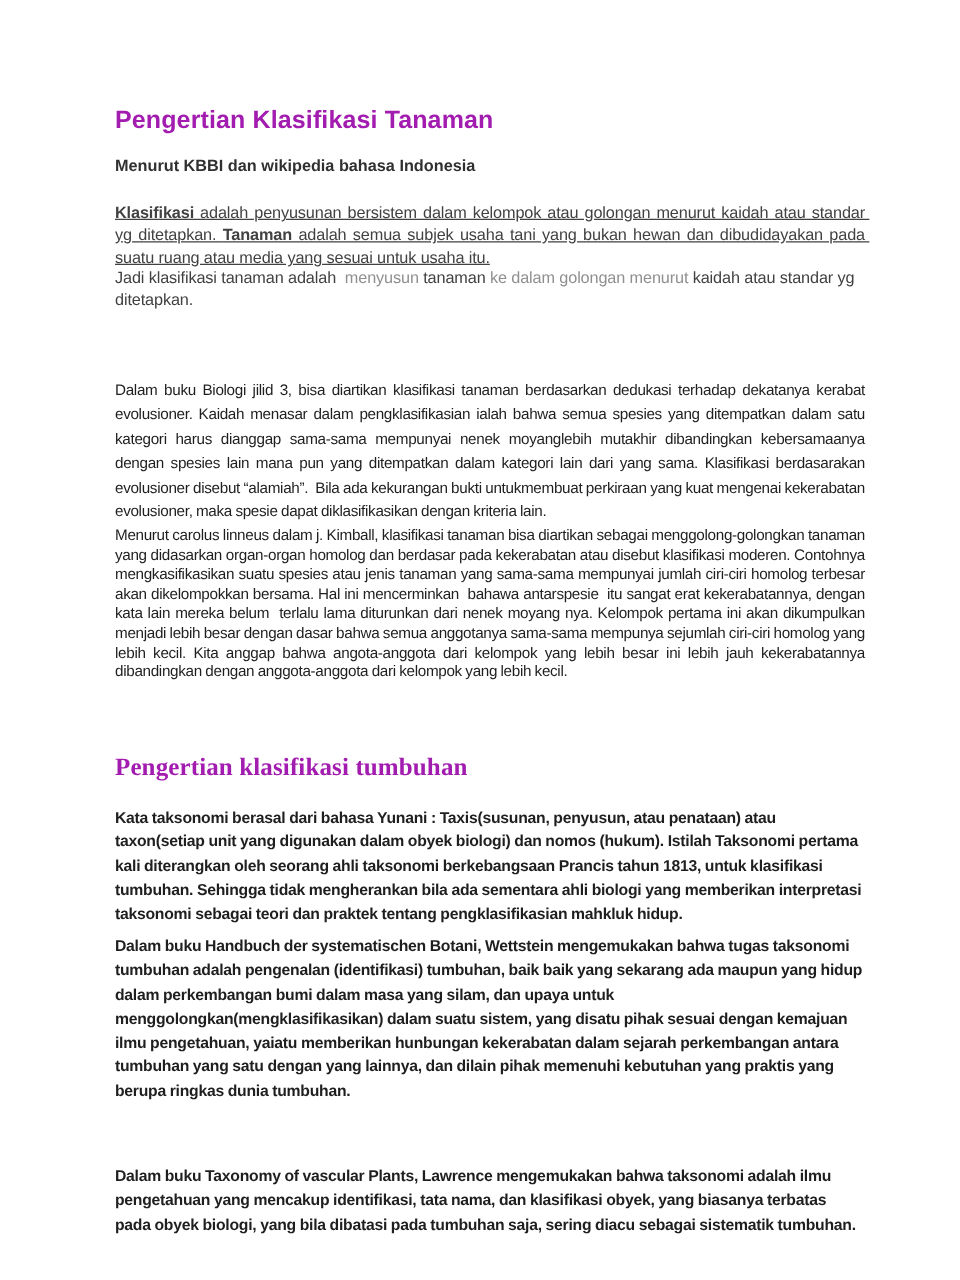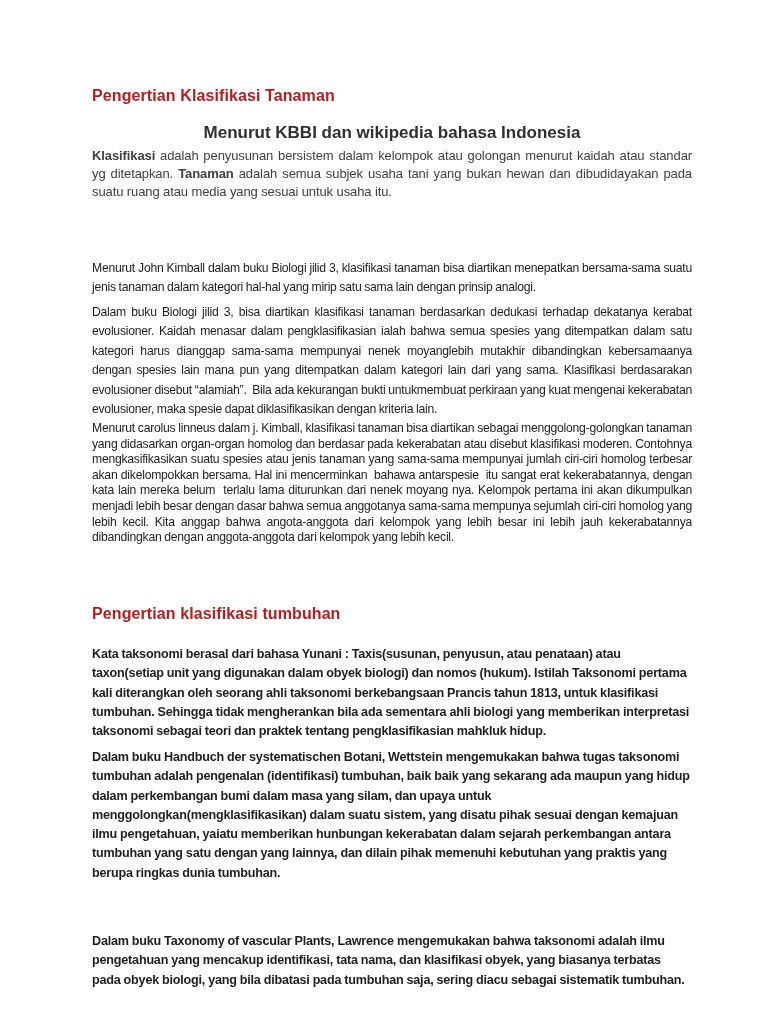--- a/index.html
+++ b/index.html
@@ -12,32 +12,31 @@
     font-family: "Liberation Sans", sans-serif;
   }
   .block {
     position: absolute;
     left: 92px;
     width: 600px;
     margin: 0;
     white-space: pre-wrap;
   }
   .h1 {
-    font-size: 16px;
+    font-size: 20px;
     line-height: 24px;
     font-weight: bold;
-    color: #b91c1c;
+    color: #a21caf;
     letter-spacing: 0.1px;
   }
   .sub {
-    font-size: 17px;
+    font-size: 13px;
     line-height: 17px;
     font-weight: bold;
     color: #303030;
-    text-align: center;
   }
   
   .f-a {
     font-size: 13px;
     line-height: 18px;
     color: #414141;
     letter-spacing: -0.1px;
   }
   
   .f-c {
@@ -63,30 +62,30 @@
 </style>
 </head>
 <body>
 
 <div class="canvas">
 
   <h1 class="block h1" style="top: 84px;">Pengertian Klasifikasi Tanaman</h1>
 
   <h2 class="block sub" style="top: 124px;">Menurut KBBI dan wikipedia bahasa Indonesia</h2>
 
-  <p class="block f-a just" style="top: 147px;"><span class="b">Klasifikasi</span><span> adalah penyusunan bersistem dalam kelompok atau golongan menurut kaidah atau standar yg ditetapkan. </span><span class="b">Tanaman</span><span> adalah semua subjek usaha tani yang bukan hewan dan dibudidayakan pada suatu ruang atau media yang sesuai untuk usaha itu.</span></p>
+  <p class="block f-a just" style="top: 161px; text-decoration: underline;"><span class="b">Klasifikasi</span><span> adalah penyusunan bersistem dalam kelompok atau golongan menurut kaidah atau standar yg ditetapkan. </span><span class="b">Tanaman</span><span> adalah semua subjek usaha tani yang bukan hewan dan dibudidayakan pada suatu ruang atau media yang sesuai untuk usaha itu.</span></p>
 
+  <p class="block f-a" style="top: 213px;"><span>Jadi klasifikasi tanaman adalah  </span><span class="muted">menyusun</span><span> tanaman </span><span class="muted">ke dalam golongan menurut</span><span> kaidah atau standar yg ditetapkan.</span></p>
 
-  <p class="block f-c" style="top: 259px; line-height: 19px;">Menurut John Kimball dalam buku Biologi jilid 3, klasifikasi tanaman bisa diartikan menepatkan bersama-sama suatu jenis tanaman dalam kategori hal-hal yang mirip satu sama lain dengan prinsip analogi.</p>
 
   <p class="block f-c" style="top: 303px; line-height: 19.4px;">Dalam buku Biologi jilid 3, bisa diartikan klasifikasi tanaman berdasarkan dedukasi terhadap dekatanya kerabat evolusioner. Kaidah menasar dalam pengklasifikasian ialah bahwa semua spesies yang ditempatkan dalam satu kategori harus dianggap sama-sama mempunyai nenek moyanglebih mutakhir dibandingkan kebersamaanya dengan spesies lain mana pun yang ditempatkan dalam kategori lain dari yang sama. Klasifikasi berdasarakan evolusioner disebut “alamiah”.  Bila ada kekurangan bukti untukmembuat perkiraan yang kuat mengenai kekerabatan evolusioner, maka spesie dapat diklasifikasikan dengan kriteria lain.</p>
 
   <p class="block f-c" style="top: 421px; line-height: 15.6px;">Menurut carolus linneus dalam j. Kimball, klasifikasi tanaman bisa diartikan sebagai menggolong-golongkan tanaman yang didasarkan organ-organ homolog dan berdasar pada kekerabatan atau disebut klasifikasi moderen. Contohnya mengkasifikasikan suatu spesies atau jenis tanaman yang sama-sama mempunyai jumlah ciri-ciri homolog terbesar akan dikelompokkan bersama. Hal ini mencerminkan  bahawa antarspesie  itu sangat erat kekerabatannya, dengan kata lain mereka belum  terlalu lama diturunkan dari nenek moyang nya. Kelompok pertama ini akan dikumpulkan menjadi lebih besar dengan dasar bahwa semua anggotanya sama-sama mempunya sejumlah ciri-ciri homolog yang lebih kecil. Kita anggap bahwa angota-anggota dari kelompok yang lebih besar ini lebih jauh kekerabatannya dibandingkan dengan anggota-anggota dari kelompok yang lebih kecil.</p>
 
-  <h1 class="block h1" style="top: 602px;">Pengertian klasifikasi tumbuhan</h1>
+  <h1 class="block h1" style="top: 602px; font-family: Liberation Serif, serif;">Pengertian klasifikasi tumbuhan</h1>
 
   <p class="block f-c2" style="top: 645px;">Kata taksonomi berasal dari bahasa Yunani : Taxis(susunan, penyusun, atau penataan) atau taxon(setiap unit yang digunakan dalam obyek biologi) dan nomos (hukum). Istilah Taksonomi pertama kali diterangkan oleh seorang ahli taksonomi berkebangsaan Prancis tahun 1813, untuk klasifikasi tumbuhan. Sehingga tidak mengherankan bila ada sementara ahli biologi yang memberikan interpretasi taksonomi sebagai teori dan praktek tentang pengklasifikasian mahkluk hidup.</p>
 
   <p class="block f-c2" style="top: 748px;">Dalam buku Handbuch der systematischen Botani, Wettstein mengemukakan bahwa tugas taksonomi tumbuhan adalah pengenalan (identifikasi) tumbuhan, baik baik yang sekarang ada maupun yang hidup dalam perkembangan bumi dalam masa yang silam, dan upaya untuk menggolongkan(mengklasifikasikan) dalam suatu sistem, yang disatu pihak sesuai dengan kemajuan ilmu pengetahuan, yaiatu memberikan hunbungan kekerabatan dalam sejarah perkembangan antara tumbuhan yang satu dengan yang lainnya, dan dilain pihak memenuhi kebutuhan yang praktis yang berupa ringkas dunia tumbuhan.</p>
 
   <p class="block f-c2" style="top: 932px;">Dalam buku Taxonomy of vascular Plants, Lawrence mengemukakan bahwa taksonomi adalah ilmu pengetahuan yang mencakup identifikasi, tata nama, dan klasifikasi obyek, yang biasanya terbatas pada obyek biologi, yang bila dibatasi pada tumbuhan saja, sering diacu sebagai sistematik tumbuhan.</p>
 
 </div>
 
 </body></html>

